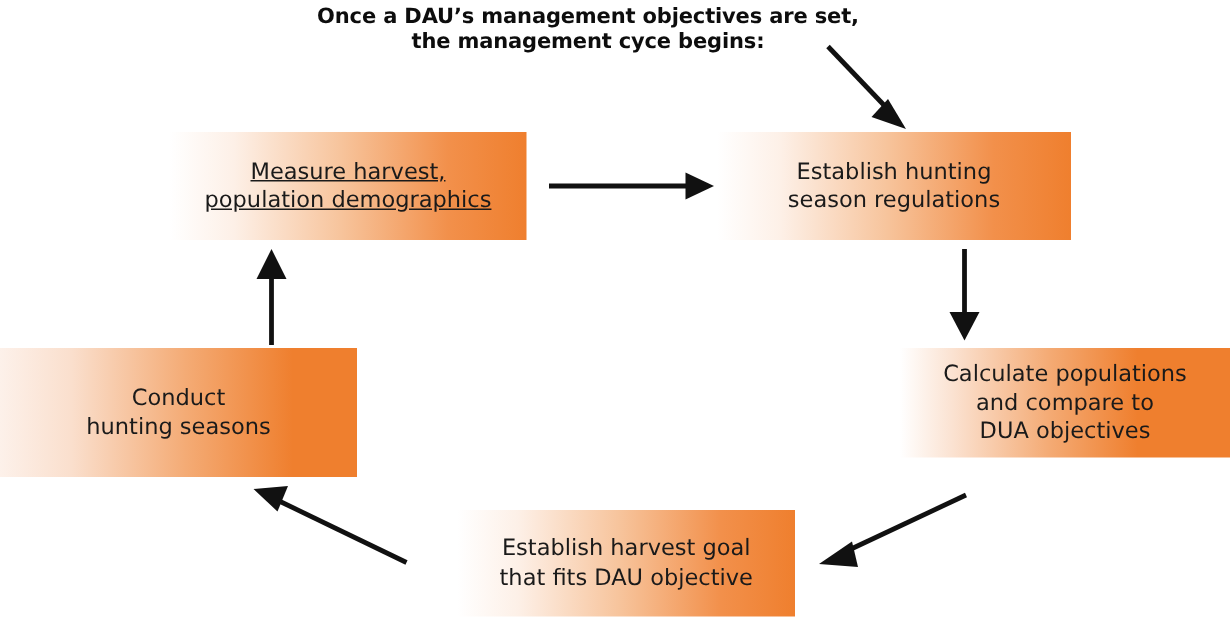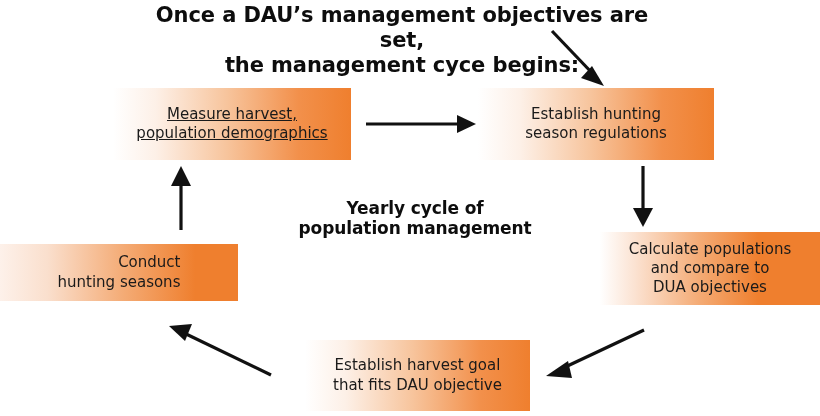--- a/index.html
+++ b/index.html
@@ -20,24 +20,24 @@
   .headline {
     position: absolute;
     text-align: center;
     font-weight: bold;
     color: #0d0d0d;
     line-height: 1.18;
     white-space: pre-line;
     letter-spacing: -0.1px;
   }
   #title-text {
-    left: 152px;
+    left: 142px;
     top: 3px;
     width: 500px;
-    font-size: 21px;
+    font-size: 14px;
   }
   #center-caption {
     left: 275px;
     top: 198px;
     width: 280px;
     font-size: 17px;
   }
 
   
   .node {
@@ -49,21 +49,21 @@
     color: #1a1a1a;
     font-size: 15px;
     line-height: 1.28;
     white-space: pre-line;
     background-image: linear-gradient(to right, #ffffff 0%, #fdf0e7 18%, #f7c49c 48%, #f2904b 78%, #ef7f2e 100%);
   }
   #node-measure      { left: 113px; top: 88px;  width: 238px; height: 72px; text-decoration: underline; }
   #node-establish-reg{ left: 478px; top: 88px;  width: 236px; height: 72px; }
   #node-calculate    { left: 600px; top: 232px; width: 220px; height: 73px; }
   #node-harvest-goal { left: 305px; top: 340px; width: 225px; height: 71px; }
-  #node-conduct      { left: 0px;   top: 244px; width: 238px; height: 57px; text-align: right; }
+  #node-conduct      { left: 0px;   top: 232px; width: 238px; height: 86px; }
 
   
   #node-calculate {
     background-image: linear-gradient(to right, #ffffff 0%, #fbe2d1 16%, #f4ab75 45%, #ef7f2e 72%, #ef7f2e 100%);
   }
   #node-conduct {
     background-image: linear-gradient(to right, #fdf1ea 0%, #fadfcd 20%, #f4ab75 52%, #ef7f2e 82%, #ef7f2e 100%);
   }
 
   
@@ -77,22 +77,20 @@
   }
 </style>
 </head>
 <body>
 
 <div id="canvas">
 
   <div class="headline" id="title-text">Once a DAU’s management objectives are set,
 the management cyce begins:</div>
 
-  <div class="headline" id="center-caption">Yearly cycle of
-population management</div>
 
   <div class="node" id="node-measure">Measure harvest,
 population demographics</div>
 
   <div class="node" id="node-calculate">Calculate populations
 and compare to
 DUA objectives</div>
 
   <div class="node" id="node-establish-reg">Establish hunting
 season regulations</div>

